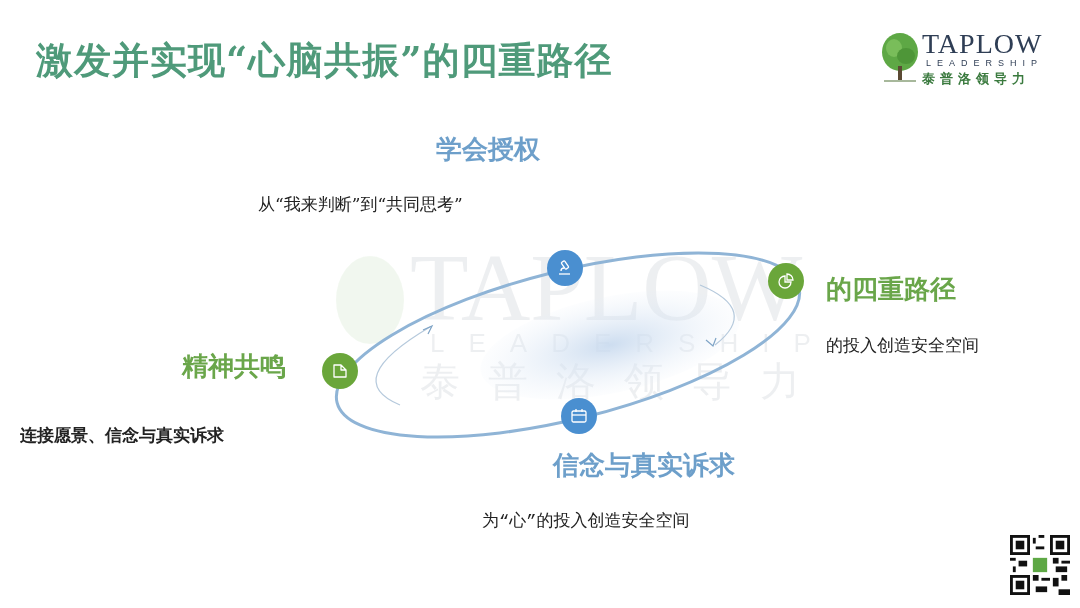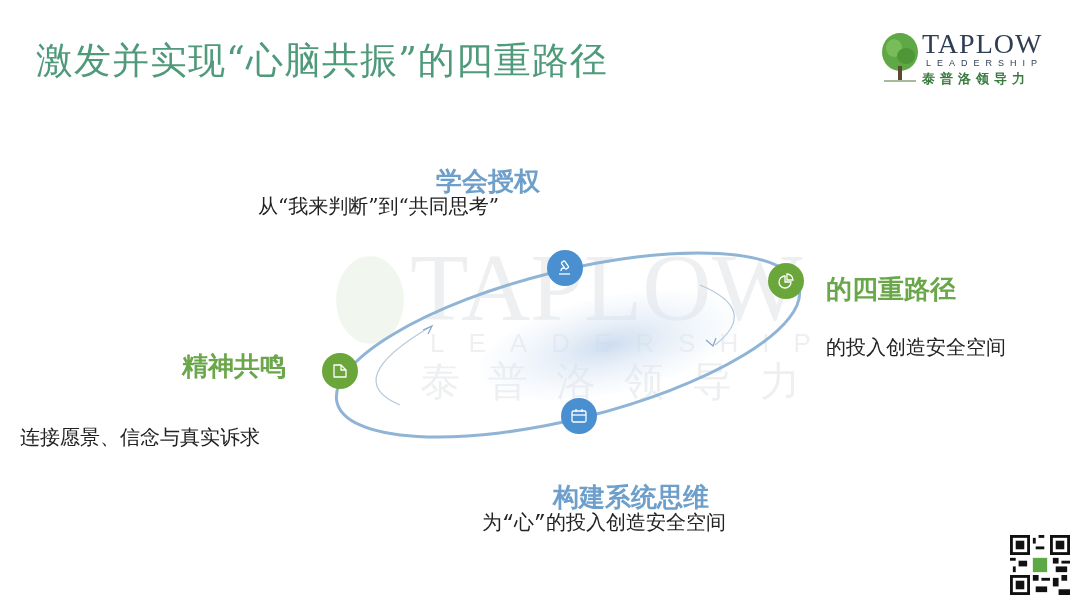--- a/index.html
+++ b/index.html
@@ -1,31 +1,31 @@
 <!DOCTYPE html>
 <html><head>
 <meta charset="utf-8">
 <style>
   html, body { margin:0; padding:0; }
   body { width:1080px; height:608px; background:#ffffff; position:relative; overflow:hidden;
          font-family:"DejaVu Serif","Liberation Serif",serif; }
-  .title { position:absolute; left:36px; top:36px; font-size:37px; color:#4f9a7a; letter-spacing:1px; font-weight:normal; }
+  .title { position:absolute; left:36px; top:36px; font-size:37px; color:#4f9a7a; letter-spacing:1px; font-weight:bold; }
   .logo { position:absolute; left:880px; top:28px; width:180px; height:62px; }
   .logo-tree { position:absolute; left:0; top:4px; width:40px; height:52px; }
   .logo-word { position:absolute; left:42px; top:0; font-size:28px; color:#2f3e55; letter-spacing:1px; font-family:"Liberation Serif",serif; }
   .logo-sub { position:absolute; left:46px; top:30px; font-size:9px; color:#2f3e55; letter-spacing:6px; font-family:"Liberation Sans",sans-serif; }
   .logo-cn { position:absolute; left:42px; top:42px; font-size:13px; color:#3a7a3e; letter-spacing:5px; font-weight:bold; }
   .diagram { position:absolute; left:0; top:0; width:1080px; height:608px; }
   .node { position:absolute; width:36px; height:36px; border-radius:50%; display:flex; align-items:center; justify-content:center; }
   .node.blue { background:#4a8fd0; }
   .node.green { background:#6aa63a; }
   .head { position:absolute; font-size:26px; font-weight:bold; white-space:nowrap; }
-  .head.blue { color:#6d9fca;margin-top:32px; }
+  .head.blue { color:#6d9fca; }
   .head.green { color:#6aa64a; }
-  .desc { position:absolute; font-size:20px; color:#222; white-space:nowrap; }
+  .desc { position:absolute; font-size:17px; color:#222; white-space:nowrap; }
   .qr { position:absolute; left:1010px; top:535px; width:60px; height:60px; }
 </style>
 </head>
 <body>
 
 <div class="title">激发并实现“心脑共振”的四重路径</div>
 
 <div class="logo">
   <svg class="logo-tree" viewBox="0 0 40 52">
     <ellipse cx="20" cy="20" rx="18" ry="19" fill="#5ea845"></ellipse>
@@ -90,30 +90,30 @@
 <div class="node blue" style="left:561px;top:398px;">
   <svg width="20" height="20" viewBox="0 0 20 20">
     <g fill="none" stroke="#fff" stroke-width="1.3">
       <rect x="3" y="5" width="14" height="11" rx="1.5"></rect>
       <line x1="3" y1="9" x2="17" y2="9"></line>
       <line x1="7" y1="3" x2="7" y2="6"></line>
       <line x1="13" y1="3" x2="13" y2="6"></line>
     </g>
   </svg>
 </div>
-<div class="head blue" style="left:553px;top:448px;">构建系统思维</div>
+<div class="head blue" style="left:553px;top:448px;">信念与真实诉求</div>
 <div class="desc" style="left:482px;top:509px;font-family:Liberation Mono, monospace;">为“心”的投入创造安全空间</div>
 
 <div class="node green" style="left:322px;top:353px;">
   <svg width="20" height="20" viewBox="0 0 20 20">
     <path d="M4 4 L11 4 L16 9 L16 16 L4 16 Z M11 4 L11 9 L16 9" fill="none" stroke="#fff" stroke-width="1.3" stroke-linejoin="round"></path>
   </svg>
 </div>
 <div class="head green" style="left:182px;top:349px;">精神共鸣</div>
-<div class="desc" style="left:20px;top:424px;">连接愿景、信念与真实诉求</div>
+<div class="desc" style="left:20px;top:424px;font-weight:bold;">连接愿景、信念与真实诉求</div>
 
 <svg class="qr" viewBox="0 0 21 21">
   <rect width="21" height="21" fill="#fff"></rect>
   <g fill="#111">
     <rect x="0" y="0" width="7" height="7"></rect>
       <rect x="1" y="1" width="5" height="5" fill="#fff"></rect>
       <rect x="2" y="2" width="3" height="3"></rect>
     <rect x="14" y="0" width="7" height="7"></rect>
       <rect x="15" y="1" width="5" height="5" fill="#fff"></rect>
       <rect x="16" y="2" width="3" height="3"></rect>

